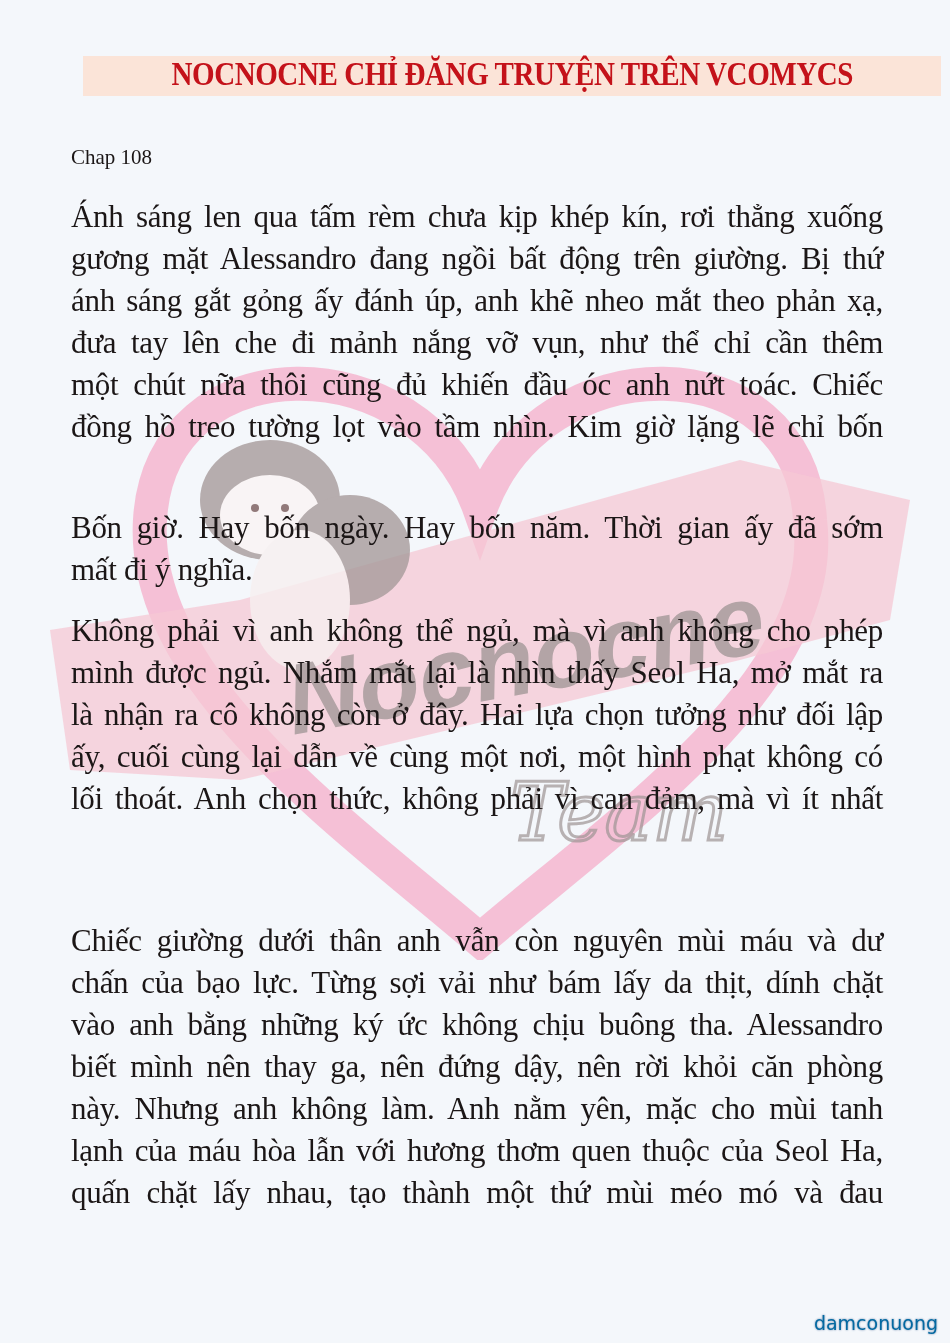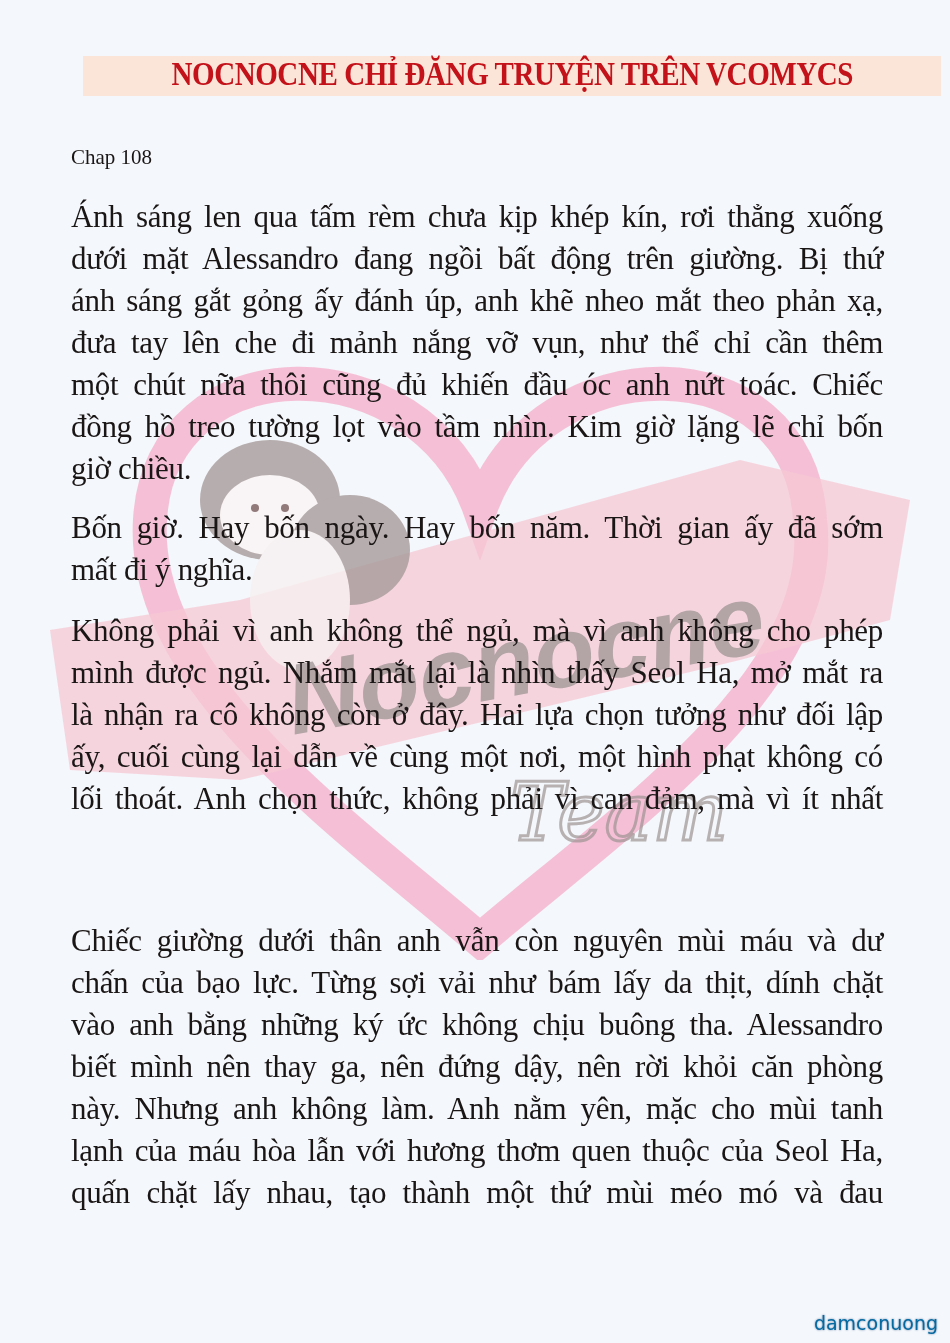--- a/index.html
+++ b/index.html
@@ -62,26 +62,25 @@
 
 <div class="page">
   <div class="banner">
     <span class="banner-text">NOCNOCNE CHỈ ĐĂNG TRUYỆN TRÊN VCOMYCS</span>
   </div>
 
   <div class="chapter">Chap 108</div>
 
   <div class="para" style="top:196px">
     <span class="ln">Ánh sáng len qua tấm rèm chưa kịp khép kín, rơi thẳng xuống</span>
-    <span class="ln">dưới mặt Alessandro đang ngồi bất động trên giường. Bị thứ</span>
+    <span class="ln">gương mặt Alessandro đang ngồi bất động trên giường. Bị thứ</span>
     <span class="ln">ánh sáng gắt gỏng ấy đánh úp, anh khẽ nheo mắt theo phản xạ,</span>
     <span class="ln">đưa tay lên che đi mảnh nắng vỡ vụn, như thể chỉ cần thêm</span>
     <span class="ln">một chút nữa thôi cũng đủ khiến đầu óc anh nứt toác. Chiếc</span>
     <span class="ln">đồng hồ treo tường lọt vào tầm nhìn. Kim giờ lặng lẽ chỉ bốn</span>
-    <span class="ln last">giờ chiều.</span>
   </div>
 
   <div class="para" style="top:507px">
     <span class="ln">Bốn giờ. Hay bốn ngày. Hay bốn năm. Thời gian ấy đã sớm</span>
     <span class="ln last">mất đi ý nghĩa.</span>
   </div>
 
   <div class="para" style="top:610px">
     <span class="ln">Không phải vì anh không thể ngủ, mà vì anh không cho phép</span>
     <span class="ln">mình được ngủ. Nhắm mắt lại là nhìn thấy Seol Ha, mở mắt ra</span>

